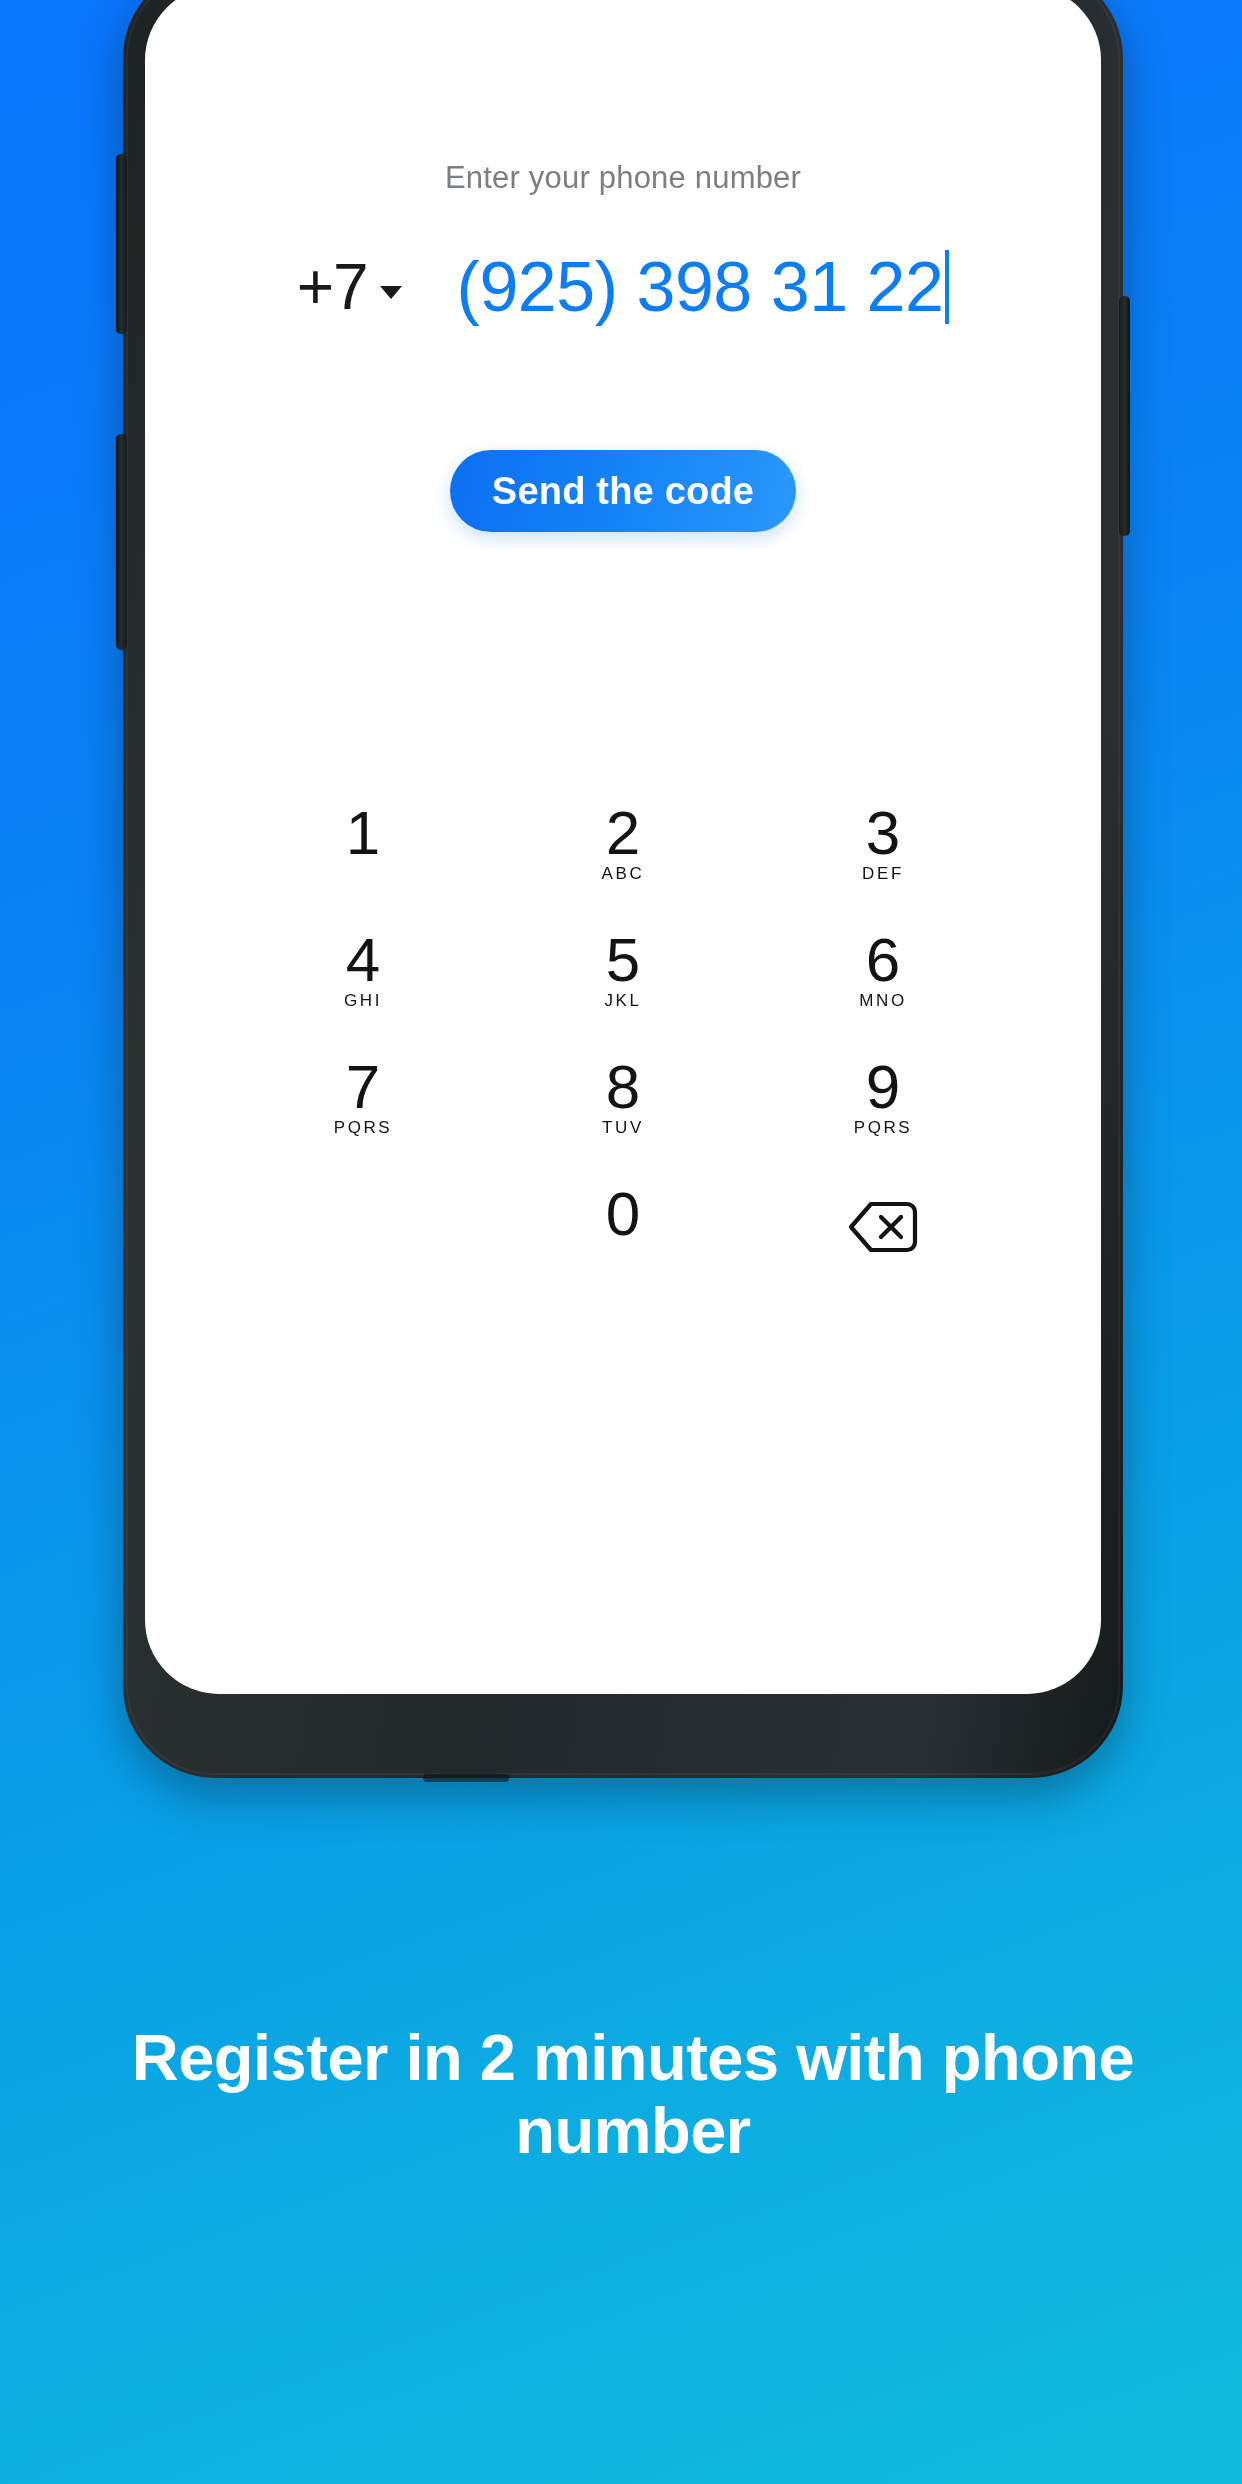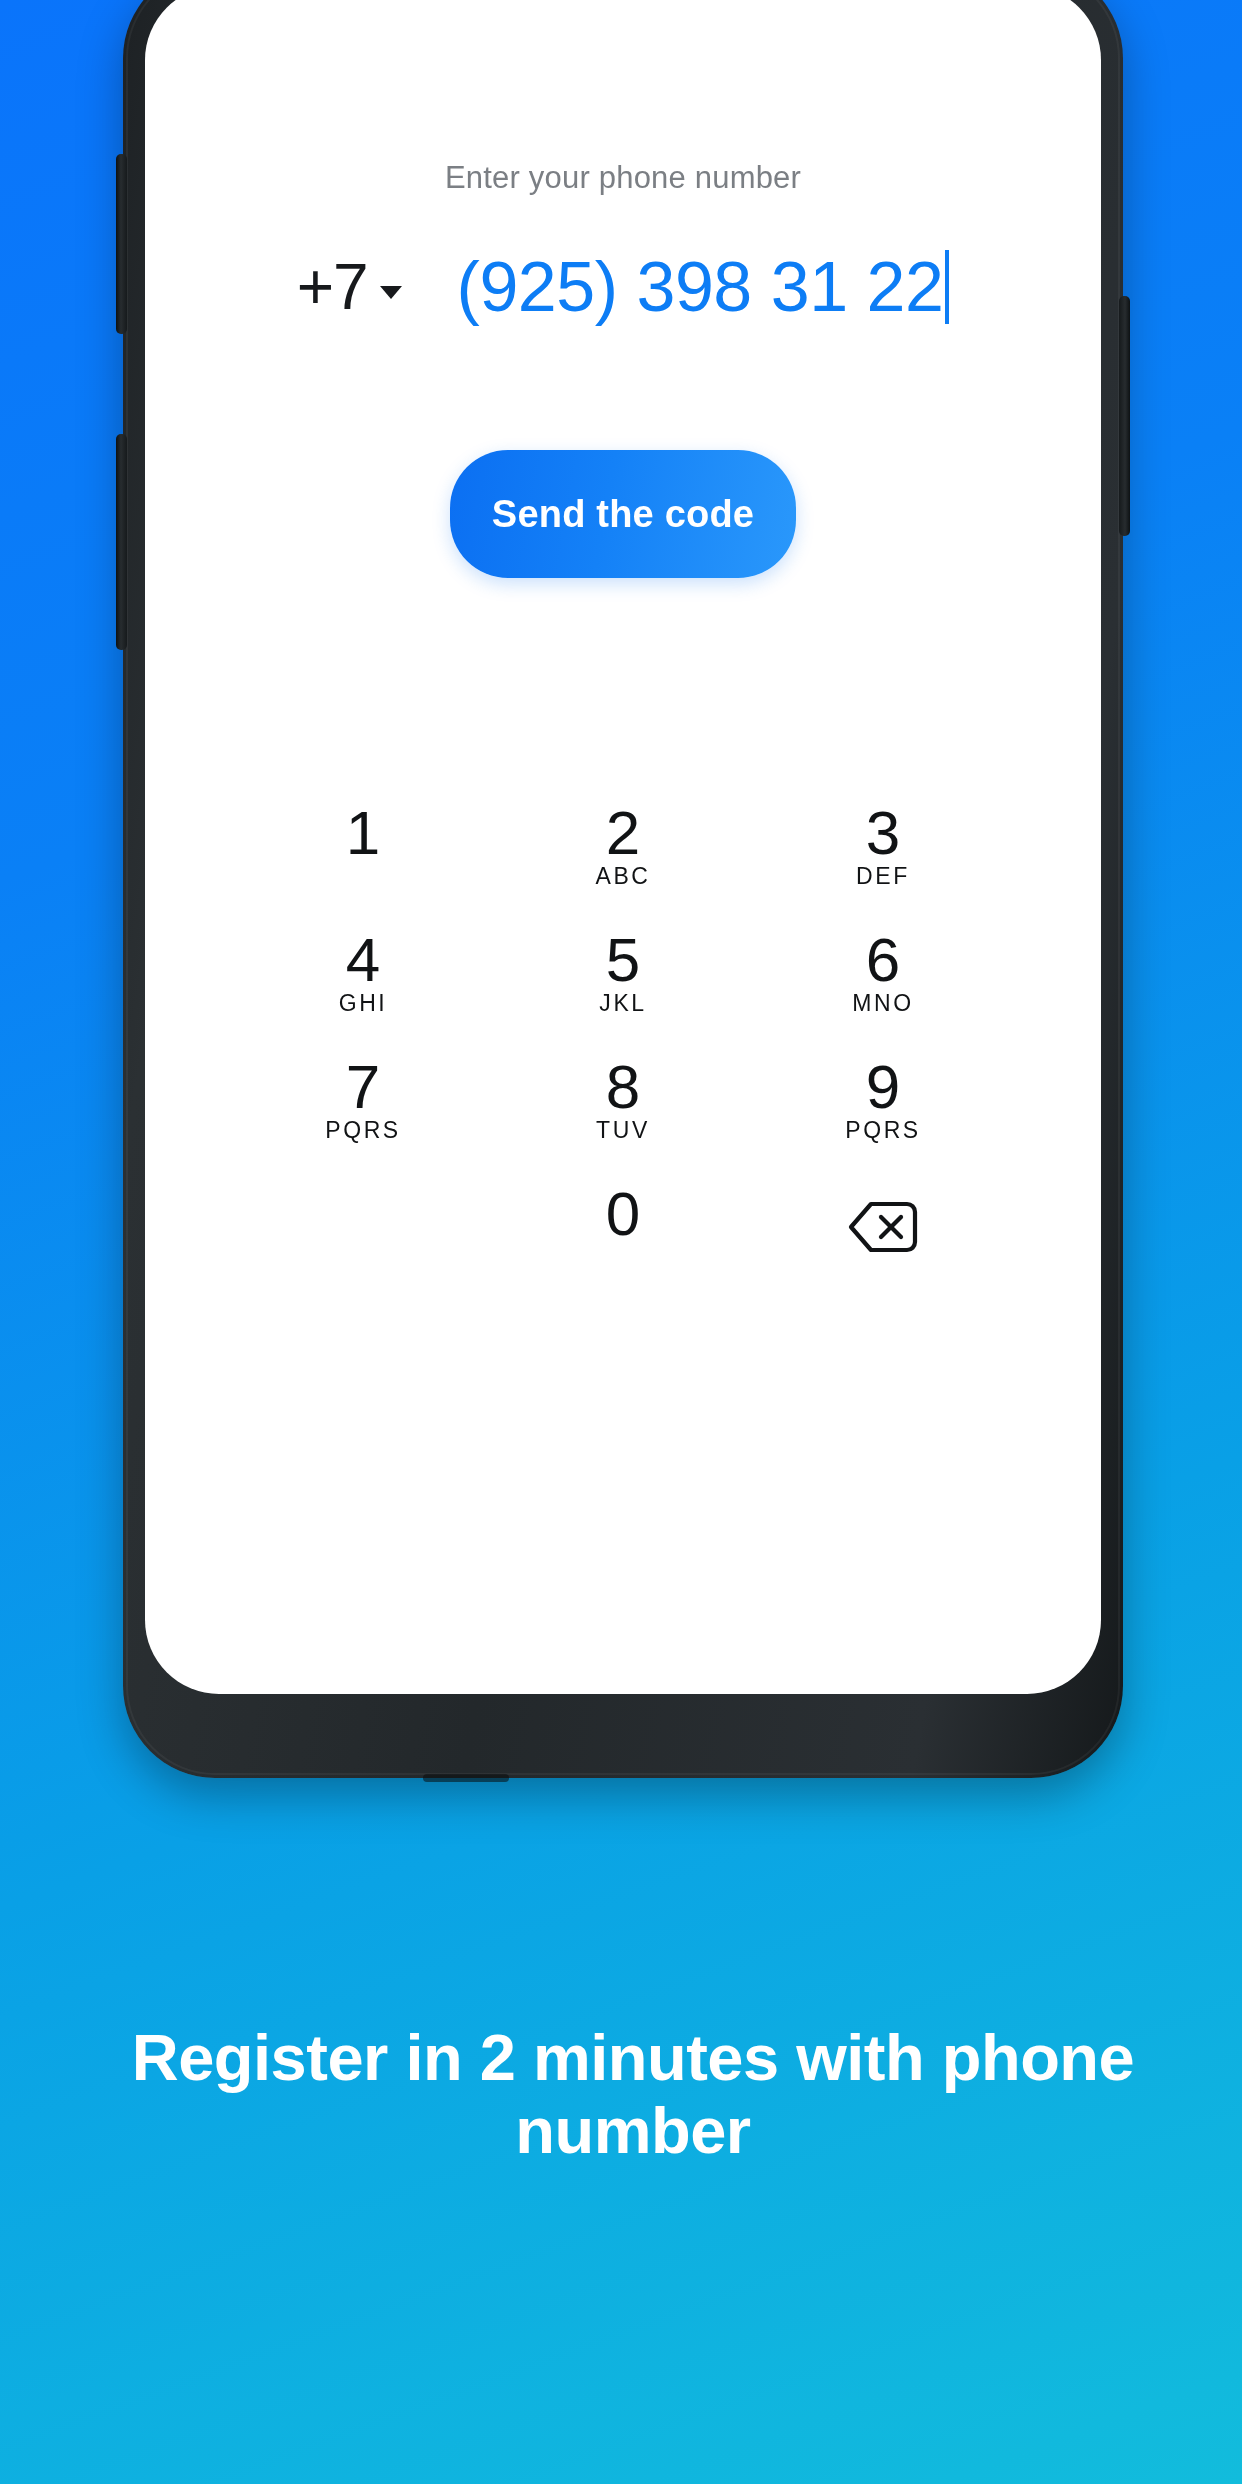--- a/index.html
+++ b/index.html
@@ -161,21 +161,21 @@
     margin-left: 2px;
   }
 
   
   #send-code-button {
     position: absolute;
     top: 464px;
     left: 50%;
     transform: translateX(-50%);
     width: 346px;
-    height: 128px;
+    height: 82px;
     border: none;
     border-radius: 58px;
     background: linear-gradient(100deg, #0b6ff2 0%, #1481f7 45%, #2a98fb 100%);
     color: #ffffff;
     font-family: "Liberation Sans", sans-serif;
     font-size: 38px;
     font-weight: bold;
     letter-spacing: 0.2px;
     cursor: pointer;
     box-shadow: 0 6px 18px rgba(16,120,240,0.22);
@@ -203,21 +203,21 @@
   }
 
   .key-digit {
     font-size: 62px;
     color: #111315;
     font-weight: 400;
     line-height: 1;
   }
 
   .key-letters {
-    font-size: 23px;
+    font-size: 17px;
     color: #111315;
     letter-spacing: 2.6px;
     margin-top: 1px;
     line-height: 1;
     height: 24px;
   }
 
   .key-letters.empty { visibility: hidden; }
 
   #key-blank { cursor: default; }

